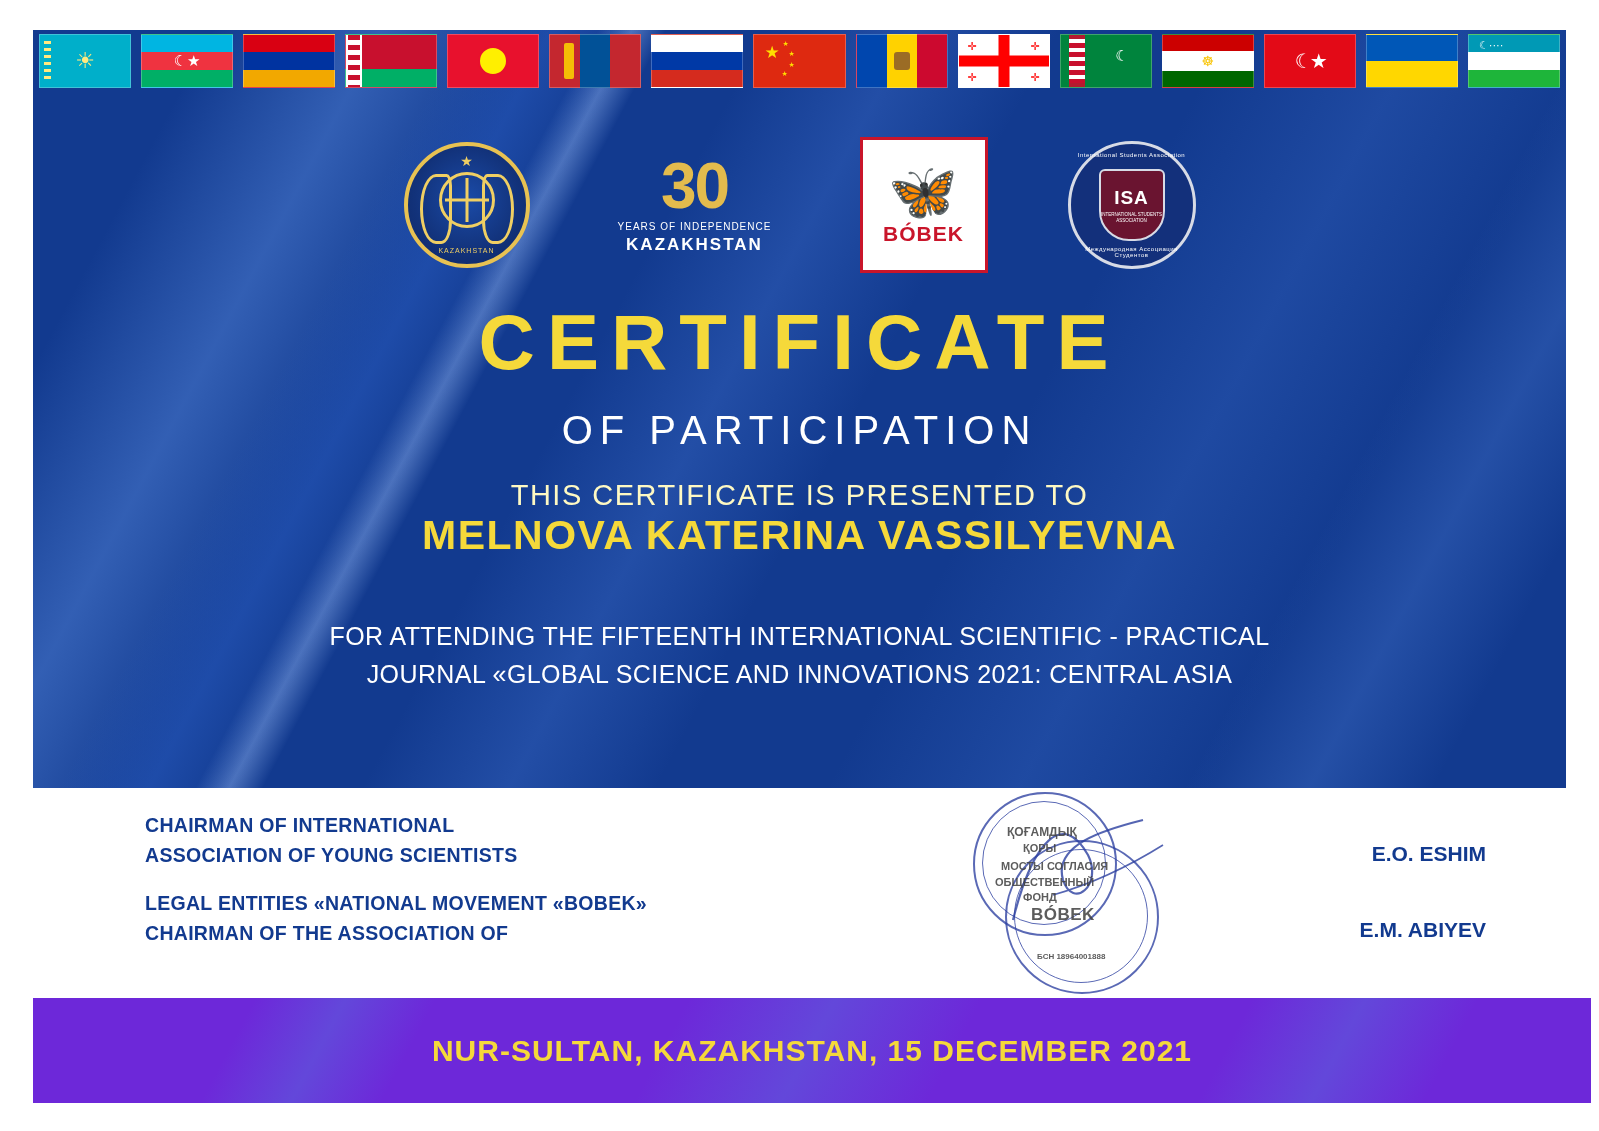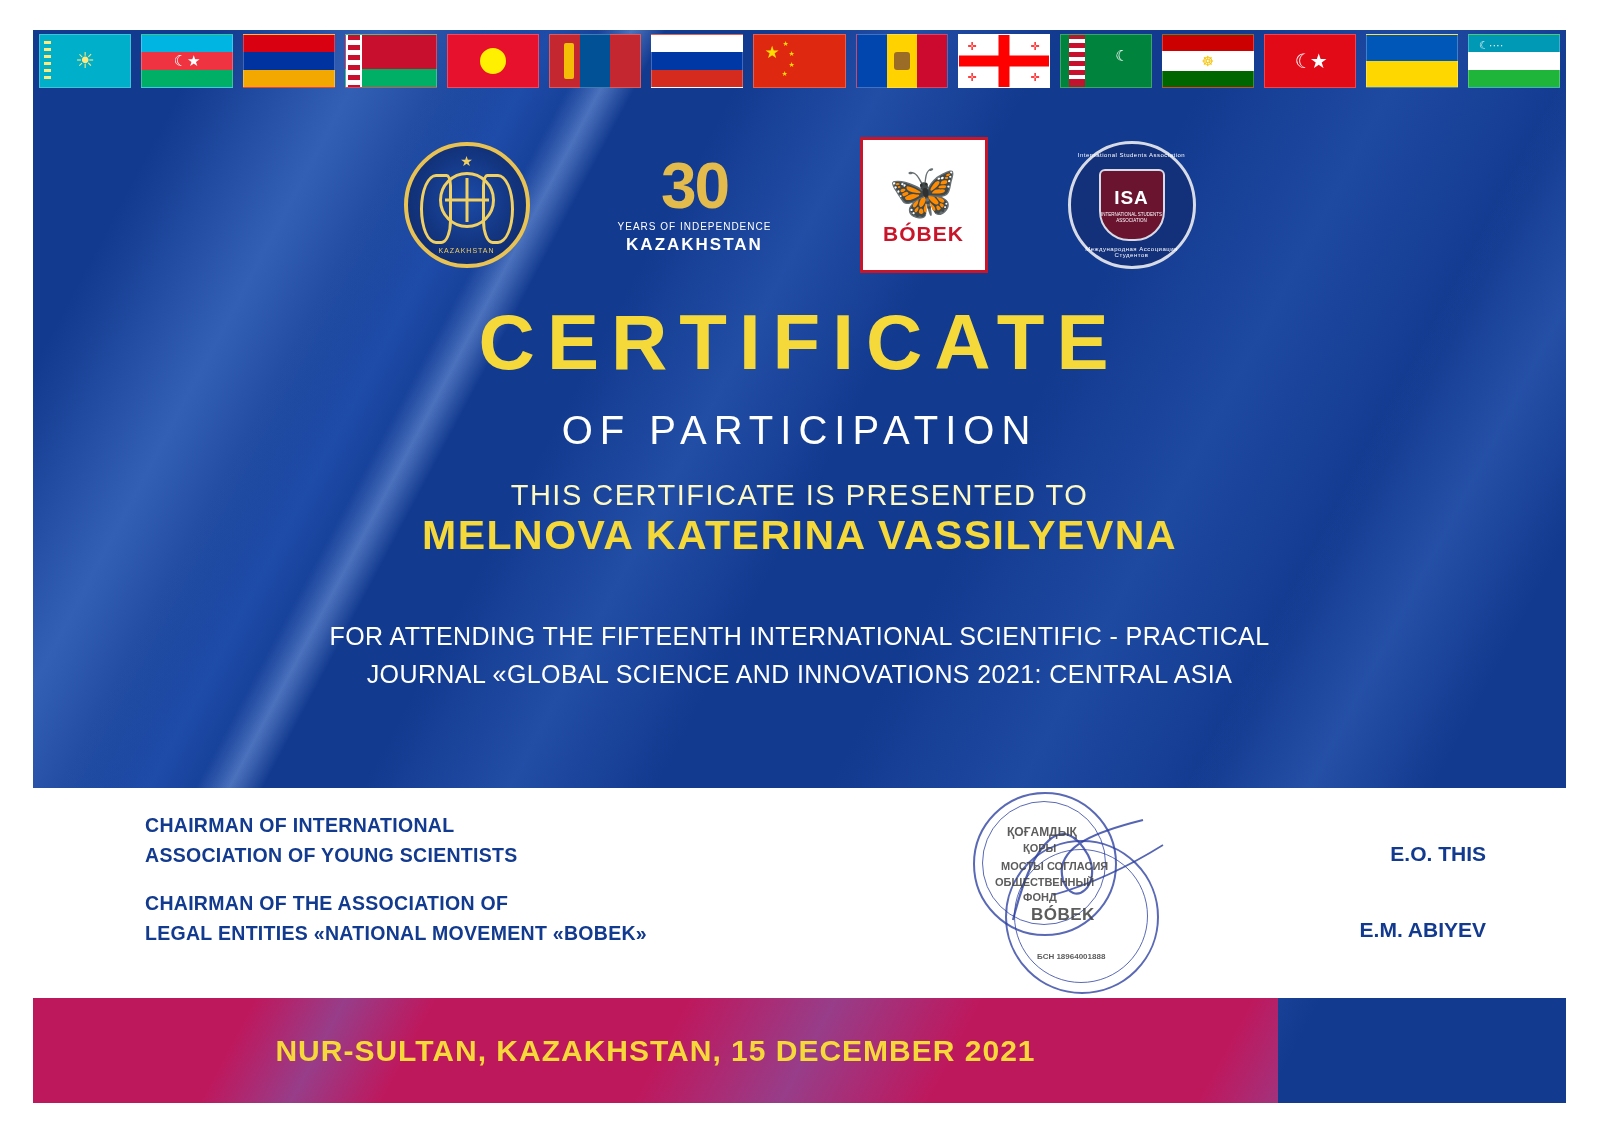--- a/index.html
+++ b/index.html
@@ -230,22 +230,22 @@
   .stamp .t7 { left: 72px; top: 160px; font-size: 8px; margin-left: 12px;}
   .stamp .sig-scribble {
     position: absolute; left: 40px; top: 10px; width: 200px; height: 150px;
     opacity: 0.8;
   }
 
   
   .footer {
     position: absolute;
     left: 33px; top: 998px;
-    width: 1245px; height: 105px;
-    background: #be185d;
+    width: 1558px; height: 105px;
+    background: #6d28d9;
     display: flex; align-items: center; justify-content: center;
     z-index: 6;
     overflow: hidden;
   }
   .footer .fsheen {
     position:absolute; top:-100px; width:160px; height:400px; transform:rotate(28deg);
     background: linear-gradient(90deg, rgba(255,255,255,0), rgba(80,130,220,0.35), rgba(255,255,255,0));
   }
   .footer-text {
     position: relative;
@@ -372,22 +372,22 @@
   </div>
 
   <div class="white-band">
 
     <div class="sig-col">
       <div class="sig-group">
         <div>CHAIRMAN OF INTERNATIONAL</div>
         <div>ASSOCIATION OF YOUNG SCIENTISTS</div>
       </div>
       <div class="sig-group">
+        <div> LEGAL ENTITIES «NATIONAL MOVEMENT «BOBEK»</div>
         <div>CHAIRMAN OF THE ASSOCIATION OF</div>
-        <div> LEGAL ENTITIES «NATIONAL MOVEMENT «BOBEK»</div>
       </div>
     </div>
 
     <div class="stamp">
       <div class="circ c1"></div>
       <div class="circ c1b"></div>
       <div class="circ c2"></div>
       <div class="circ c2b"></div>
       <svg class="sig-scribble" viewBox="0 0 200 150">
         <path d="M20 120 C 40 40, 70 10, 95 55 C 110 85, 80 110, 70 80 C 60 45, 110 30, 150 20" fill="none" stroke="#2b3fa0" stroke-width="2.2"></path>
@@ -396,21 +396,21 @@
       <div class="st-text t1">ҚОҒАМДЫҚ</div>
       <div class="st-text t2">ҚОРЫ</div>
       <div class="st-text t3">МОСТЫ СОГЛАСИЯ</div>
       <div class="st-text t4">ОБЩЕСТВЕННЫЙ</div>
       <div class="st-text t5">ФОНД</div>
       <div class="st-text t6">BÓBEK</div>
       <div class="st-text t7">БСН 18964001888</div>
     </div>
 
     <div class="names">
-      <div class="n1">E.O. THIS</div>
+      <div class="n1">E.O. ESHIM</div>
       <div class="n2">E.M. ABIYEV</div>
     </div>
   </div>
 
   <div class="footer">
     <div class="fsheen" style="left:180px;"></div>
     <div class="fsheen" style="left:620px;width:260px;"></div>
     <div class="fsheen" style="left:1180px;width:200px;"></div>
     <div class="footer-text">NUR-SULTAN, KAZAKHSTAN, 15 DECEMBER 2021</div>
   </div>

